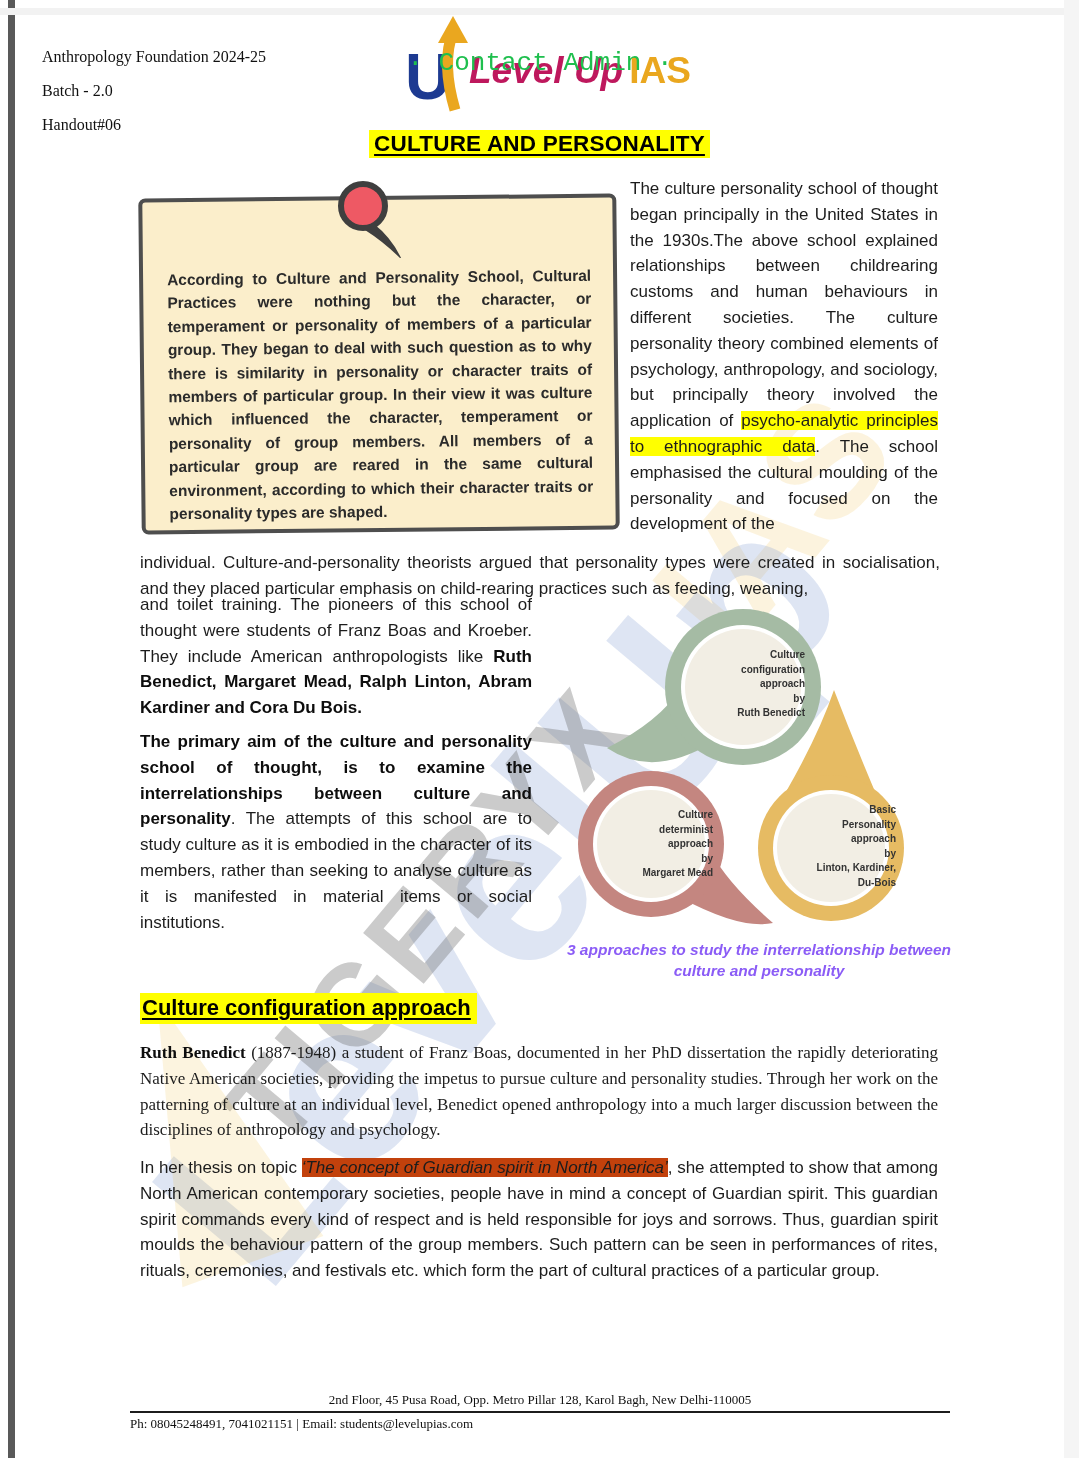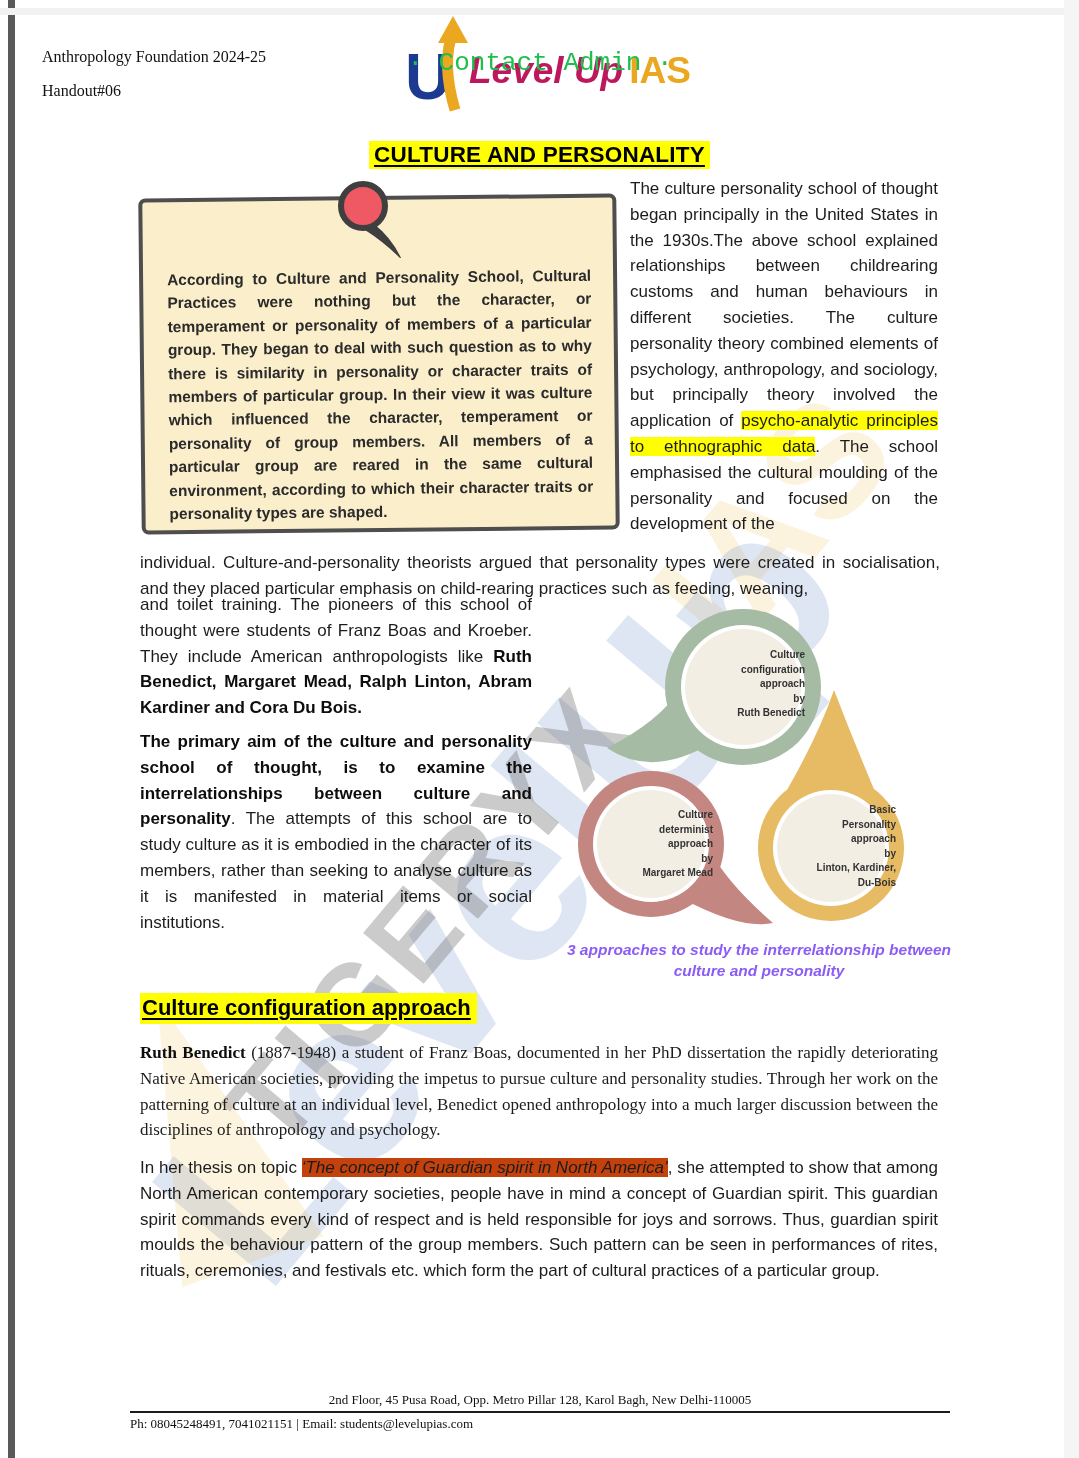--- a/index.html
+++ b/index.html
@@ -29,21 +29,21 @@
     font-size:16px;line-height:34px;color:#111;}
   .logo{position:absolute;left:403px;top:16px;width:280px;height:105px;}
   .logo-u{position:absolute;left:2px;top:24px;font-size:64px;font-weight:800;color:#1d3a91;}
   .logo-arrow{position:absolute;left:30px;top:0;}
   .logo-words{position:absolute;left:66px;top:34px;font-size:37px;font-weight:800;white-space:nowrap;}
   .logo-level{color:#be185d;font-style:italic;}
   .logo-ias{color:#eaa71f;margin-left:6px;}
   .contact-admin{position:absolute;left:340px;top:48px;width:400px;text-align:center;
     font-size:26px;color:#1fbf4e;z-index:2;font-family:Liberation Mono, monospace;}
 
-  .doc-title-wrap{position:absolute;left:0;top:130px;width:1079px;text-align:center;margin-top:11px;}
+  .doc-title-wrap{position:absolute;left:0;top:130px;width:1079px;text-align:center;}
   .doc-title{display:inline-block;background:#ffff00;font-weight:800;font-size:22.5px;
     letter-spacing:0.2px;text-decoration:underline;text-underline-offset:3px;padding:1px 5px;color:#000;}
 
   
   .note-box{position:absolute;left:140px;top:196px;width:478px;height:336px;background:#fbeecb;
     border:4px solid #4e4e4e;border-radius:7px;transform:rotate(-0.6deg);box-sizing:border-box;
     padding:66px 22px 10px 24px;}
   .note-text{font-size:15.5px;font-weight:700;line-height:23.4px;text-align:justify;color:#2b2b2b;}
   .note-pin{position:absolute;left:332px;top:180px;z-index:2;}
 
@@ -96,20 +96,21 @@
   </div>
 
   <div class="edge-left"></div>
   <div class="edge-top"></div>
   <div class="edge-right"></div>
 
   <div class="content">
 
     <div class="header-meta">
       <div>Anthropology Foundation 2024-25</div>
+      <div>Batch - 2.0</div>
       <div>Handout#06</div>
     </div>
 
     <div class="logo">
       <span class="logo-u">U</span>
       <svg class="logo-arrow" width="40" height="100" viewBox="0 0 40 100">
         <path d="M 22,94 C 12,60 13,34 20,16" stroke="#eaa71f" stroke-width="11" fill="none"></path>
         <polygon points="20,0 5,27 35,27" fill="#eaa71f"></polygon>
       </svg>
       <span class="logo-words">

